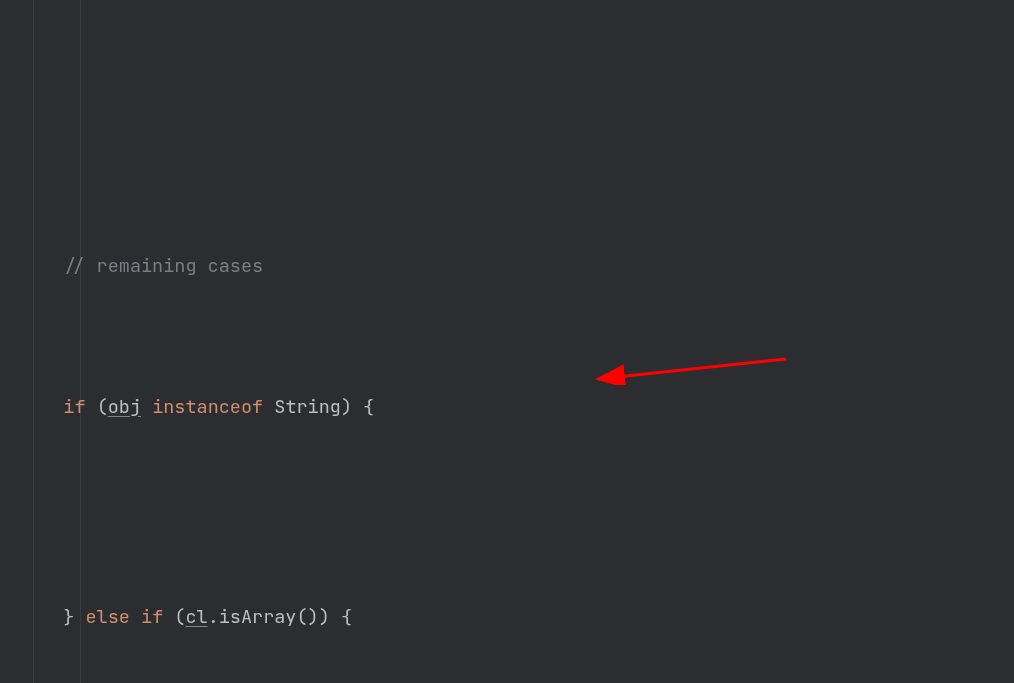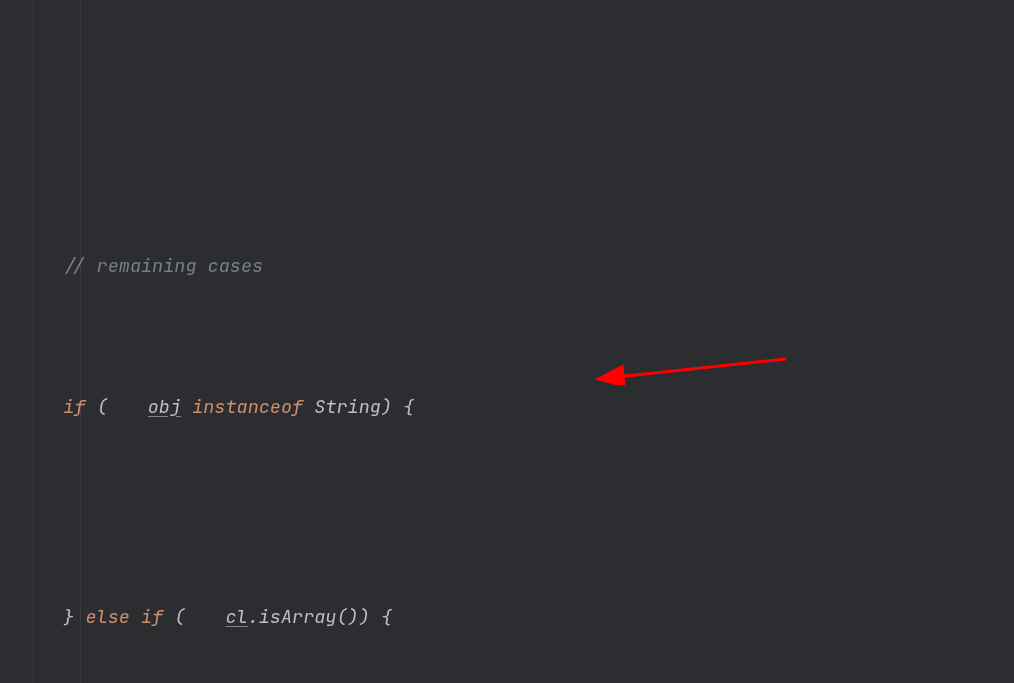--- a/index.html
+++ b/index.html
@@ -28,25 +28,25 @@
     overflow: hidden;
   }
   .editor {
     position: relative;
     padding: 2px 0 0 30px;
     white-space: pre;
   }
   .line {
     position: relative;
   }
-  .tok { white-space: pre; font-style: italic; }
+  .tok { white-space: pre; }
   .c-comment { color: var(--comment); }
   .c-kw { color: var(--kw); }
   .c-def { color: var(--default); }
-  .u { text-decoration: underline; text-decoration-color: rgba(188,190,196,0.6); text-underline-offset: 3px; margin-left: 40px; }
+  .u { text-decoration: underline; text-decoration-color: rgba(188,190,196,0.6); text-underline-offset: 3px; }
   .guide {
     position: absolute;
     top: 0;
     bottom: 0;
     width: 1px;
     background: var(--guide);
   }
   .arrow {
     position: absolute;
     pointer-events: none;

